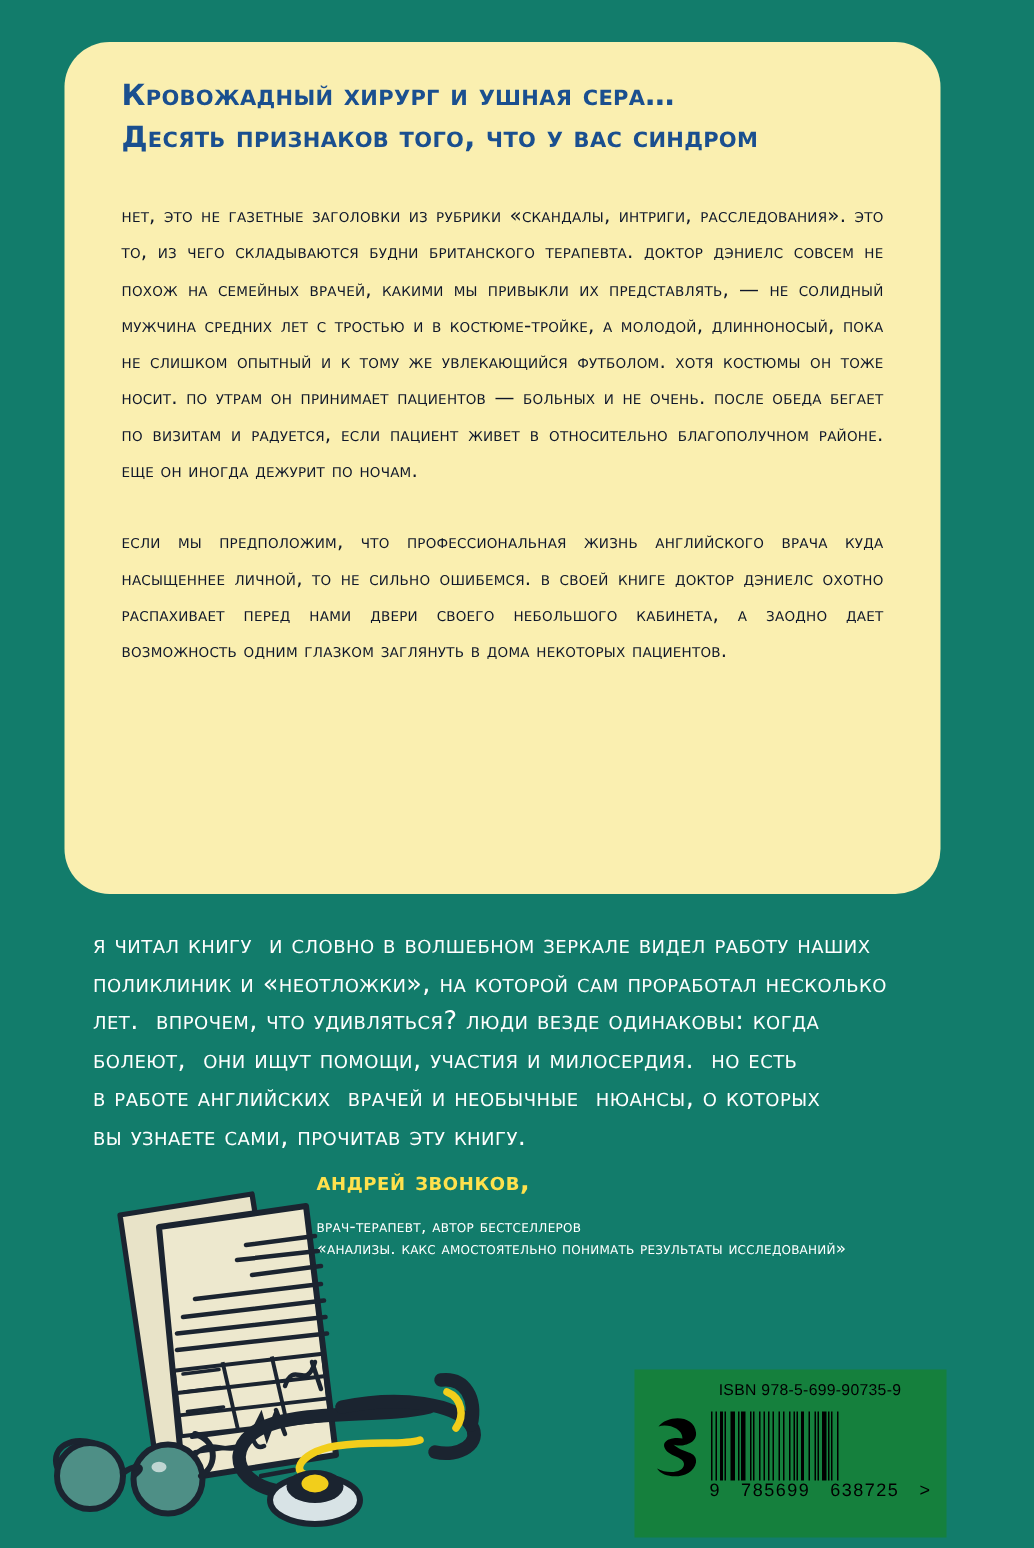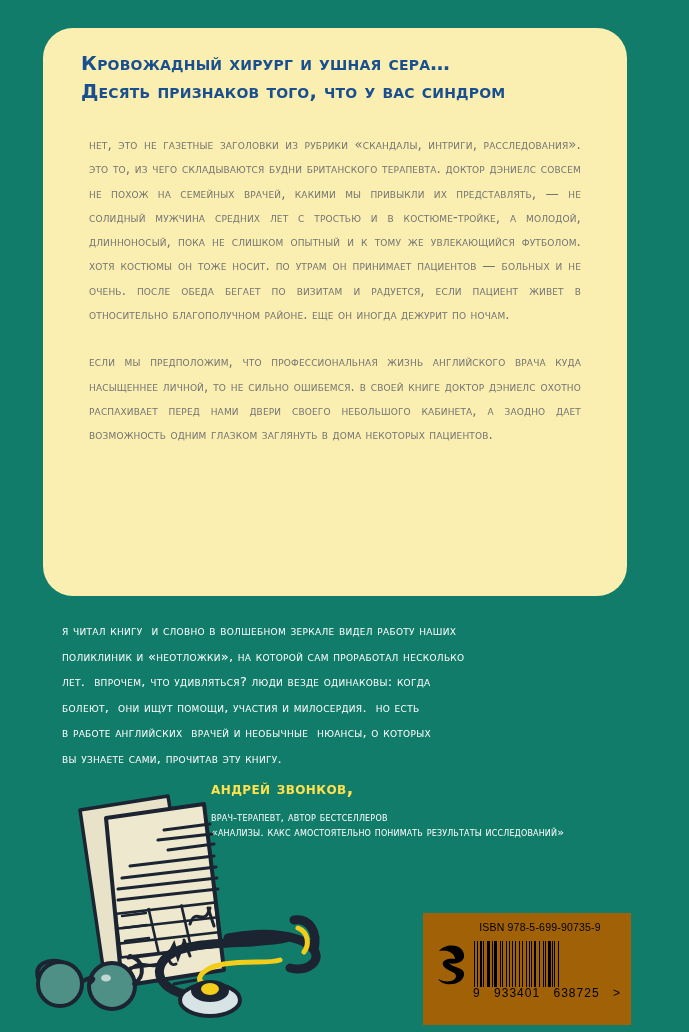--- a/index.html
+++ b/index.html
@@ -37,42 +37,42 @@
     line-height: 28px;
     letter-spacing: 0.2px;
     margin: 0 0 0 0;
     font-variant: small-caps;
     text-transform: lowercase;
   }
   .headline .ln { display: block; white-space: pre; }
   .headline .ln::first-letter { text-transform: uppercase; }
 
   .body-copy {
-    color: #737373;
+    color: #0f172a;
     font-family: "DejaVu Sans", sans-serif;
     font-size: 13.3px;
     line-height: 24.3px;
     letter-spacing: 0.15px;
     text-align: justify;
-    margin: 8px;
+    margin: 0;
     font-variant: small-caps;
     text-transform: lowercase;
   }
   .body-copy.p1 { margin-top: 27px; }
   .body-copy.p2 { margin-top: 23px; }
 
   
   .testimonial {
     position: absolute;
     left: 62px;
     top: 618px;
     width: 576px;
     color: #FFFFFF;
     font-family: "DejaVu Sans", sans-serif;
-    font-size: 13px;
+    font-size: 17px;
     line-height: 25.5px;
     letter-spacing: 0.3px;
     font-variant: small-caps;
     text-transform: lowercase;
   }
   .testimonial .ln { display: block; white-space: pre-wrap; }
 
   .attribution {
     position: absolute;
     right: 48px;
@@ -107,21 +107,21 @@
     line-height: 15px;
   }
 
   
   .barcode-box {
     position: absolute;
     left: 423px;
     top: 913px;
     width: 208px;
     height: 112px;
-    background: #a16207;
+    background: #15803d;
     box-sizing: border-box;
     padding: 6px 8px 4px 8px;
   }
   .isbn-text {
     text-align: center;
     font-family: "Liberation Sans", sans-serif;
     font-size: 10.5px;
     color: #000000;
     letter-spacing: 0.2px;
     margin-left: 26px;
@@ -327,19 +327,19 @@
           <i style="width: 1px; background: rgb(0, 0, 0);"></i>
           <i style="width: 1px; background: transparent;"></i>
           <i style="width: 1px; background: rgb(0, 0, 0);"></i>
           <i style="width: 3px; background: transparent;"></i>
           <i style="width: 1px; background: rgb(0, 0, 0);"></i>
           <i style="width: 2px; background: transparent;"></i>
         </div>
     </div>
     <div class="ean-digits">
       <span>9</span>
-      <span>933401</span>
+      <span>785699</span>
       <span>638725</span>
       <span>&gt;</span>
     </div>
   </div>
 
 </div>
 
 </body></html>

